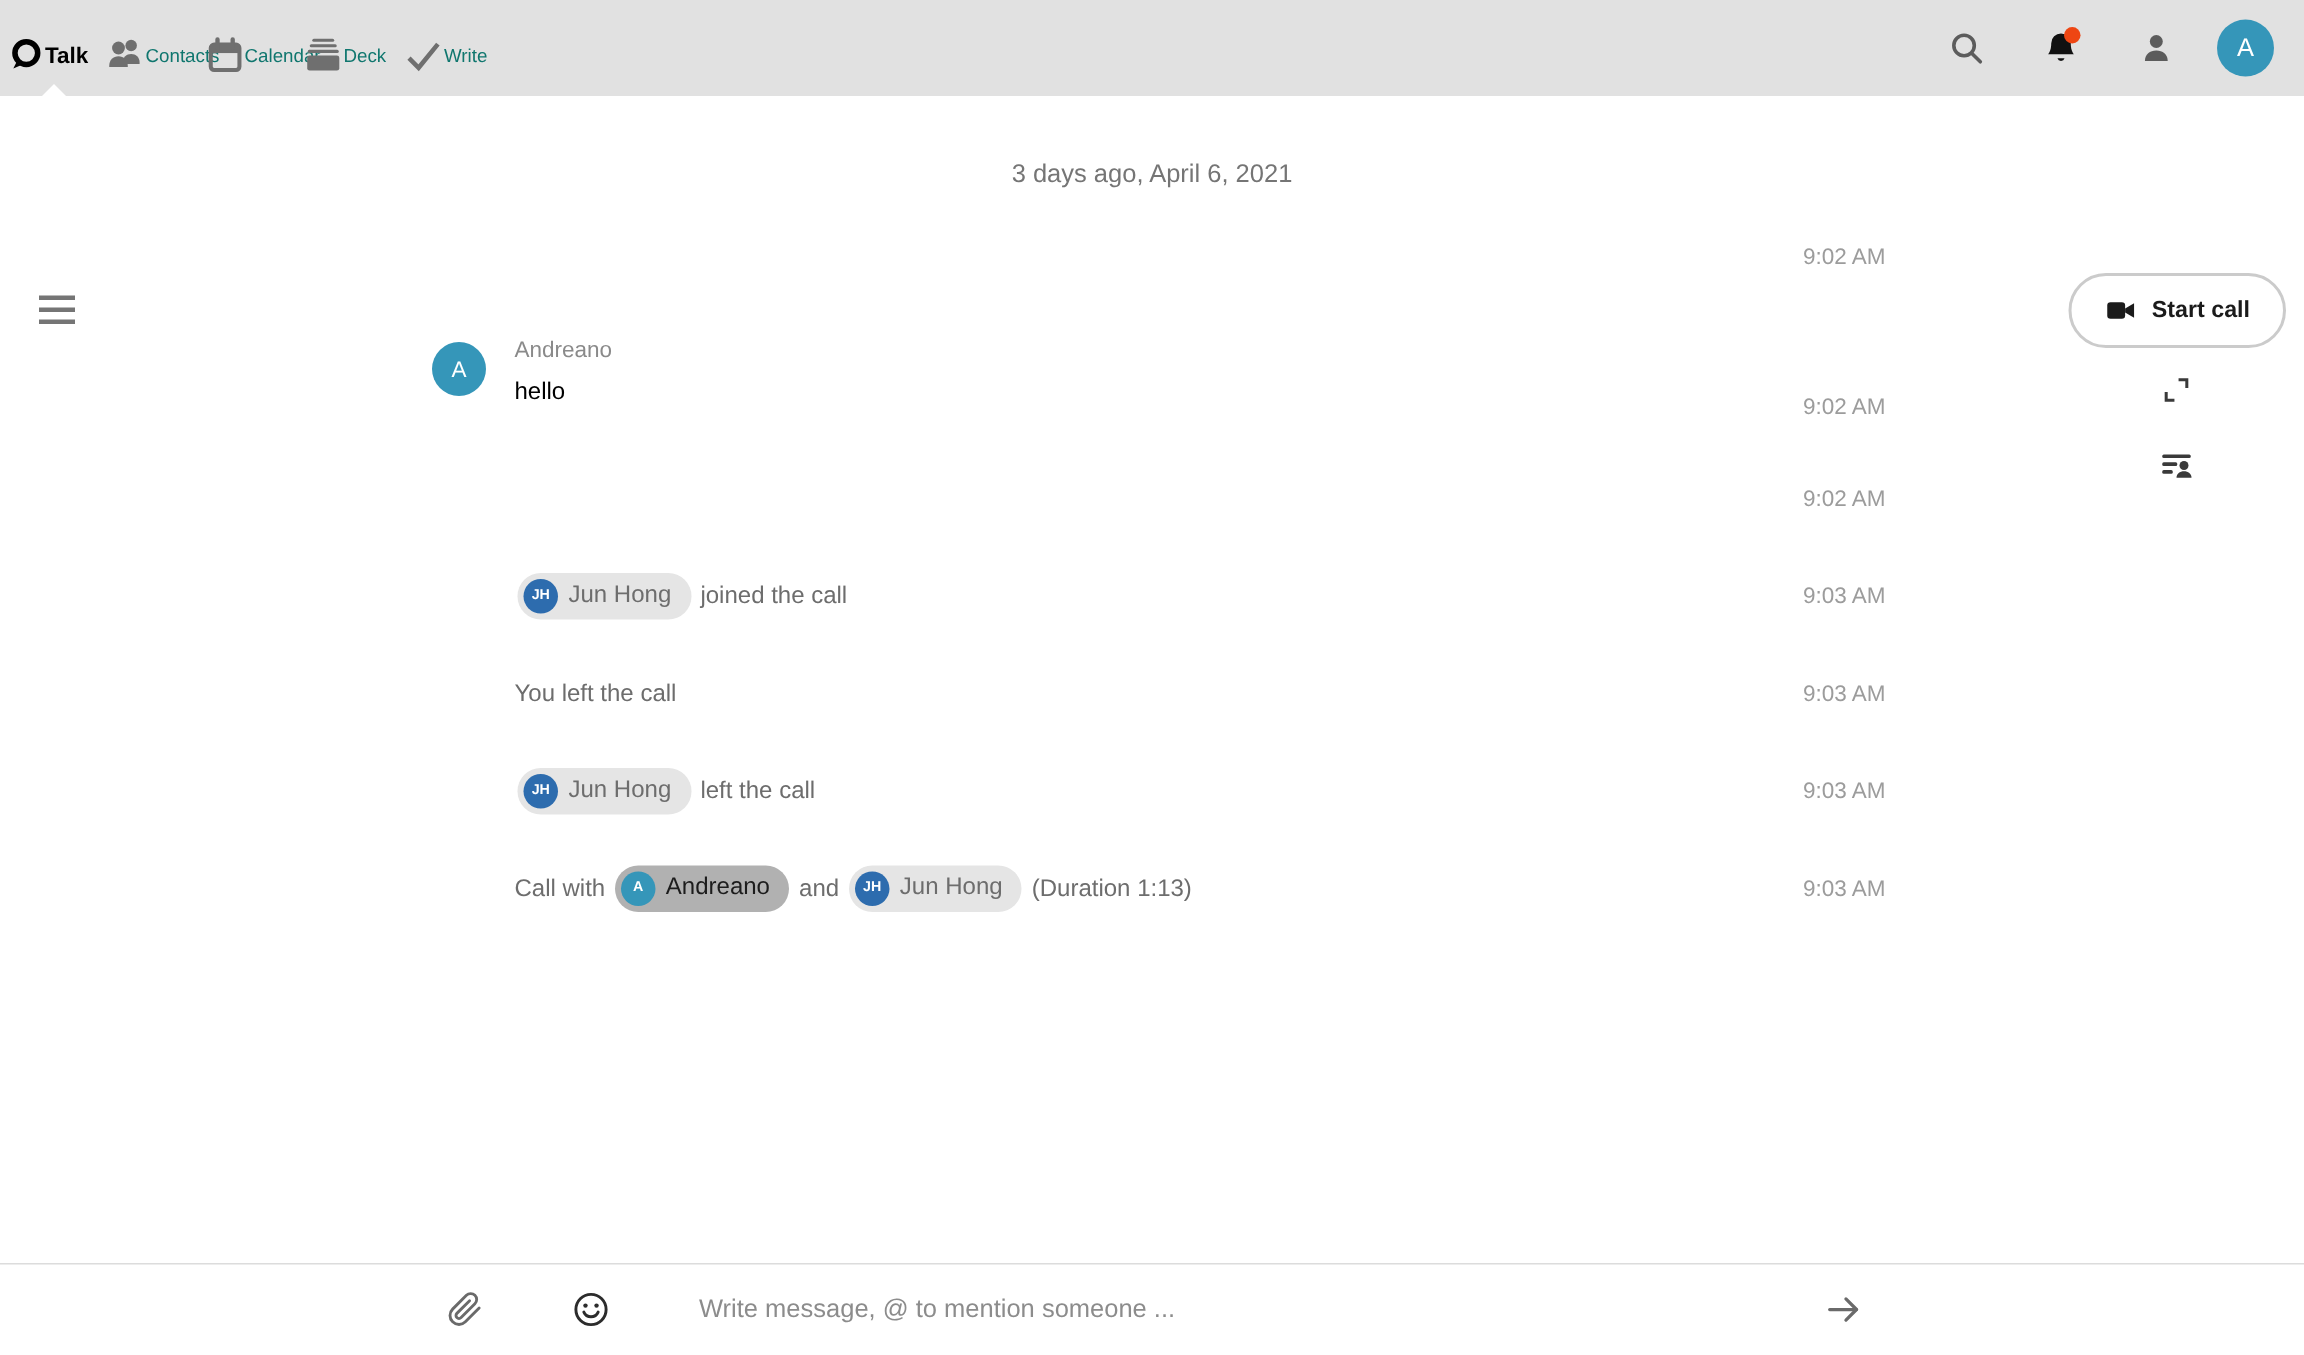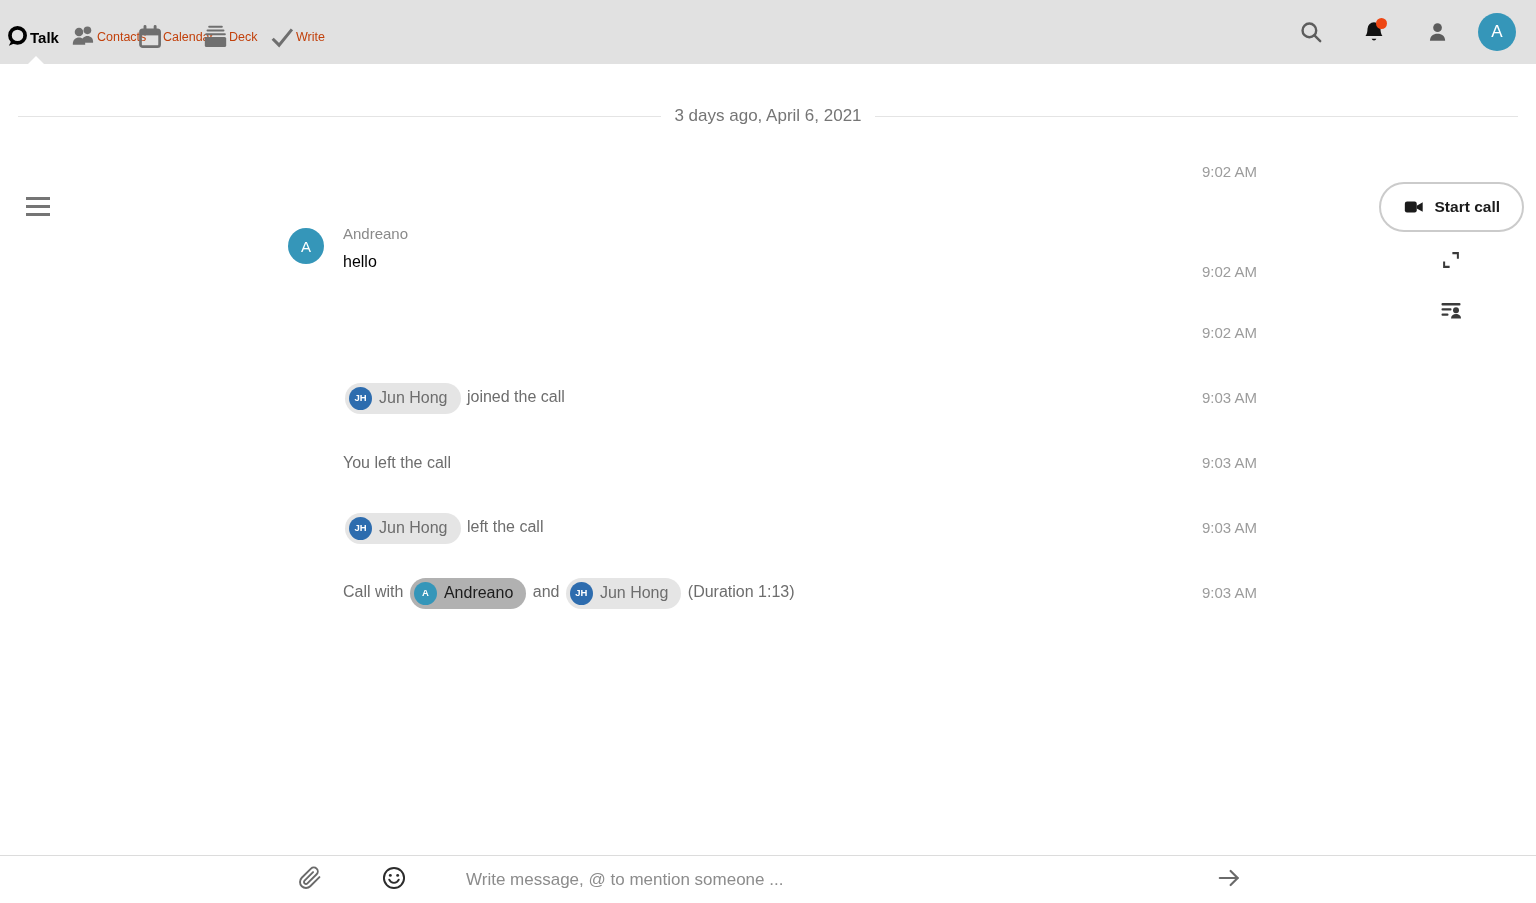--- a/index.html
+++ b/index.html
@@ -6,21 +6,21 @@
   html,body { width:1536px; height:903px; overflow:hidden; background:#fff;
     font-family:"Liberation Sans","DejaVu Sans",sans-serif; }
 
   
   .navbar { position:relative; height:64px; background:#e1e1e1; display:flex;
     align-items:stretch; justify-content:space-between; }
   .nav-apps { display:flex; padding-left:4px; }
   .nav-app { position:relative; width:64px; margin-right:2px; display:flex; flex-direction:row;
     align-items:center; justify-content:flex-start; padding-top:9px; cursor:pointer; }
   .nav-app .icon { height:28px; display:flex; align-items:center; justify-content:center; }
-  .nav-app .app-label { font-size:12.5px; color:#c2410c; margin-top:1px; white-space:nowrap; }
+  .nav-app .app-label { font-size:12.5px; color:#0f766e; margin-top:1px; white-space:nowrap; }
   .nav-app.active .app-label { color:#000; font-size:15px; font-weight:bold; }
   .nav-app.active .notch { position:absolute; bottom:0; left:50%; margin-left:-8px; width:0; height:0;
     border-left:8px solid transparent; border-right:8px solid transparent; border-bottom:8px solid #fff; }
   .nav-right { display:flex; align-items:center; gap:19px; padding-right:20px; }
   .nav-iconbtn { width:44px; height:44px; display:flex; align-items:center; justify-content:center;
     cursor:pointer; position:relative; }
   .badge-dot { position:absolute; top:8px; right:9px; width:11px; height:11px; border-radius:50%; }
   .avatar-top { width:38px; height:38px; border-radius:50%; color:#fff; font-size:17px;
     display:flex; align-items:center; justify-content:center; cursor:pointer; }
 
@@ -29,21 +29,21 @@
   .hamburger { position:absolute; left:26px; top:92px; width:24px; height:23px; cursor:pointer; }
   .hamburger span { display:block; height:3px; background:#757575; margin-bottom:5px; }
   .top-right { position:absolute; right:12px; top:77px; display:flex; align-items:center; gap:6px; z-index:5;flex-direction:column; }
   .start-call { display:flex; align-items:center; gap:10px; height:50px; padding:0 22px;
     background:#fff; border:2px solid #cbcbcb; border-radius:25px; cursor:pointer;
     font-size:15.5px; font-weight:bold; color:#1b1b1b; font-family:inherit; }
   .hdr-iconbtn { width:44px; height:44px; display:flex; align-items:center; justify-content:center;
     cursor:pointer; background:#fff; border:none; }
 
   
-  .date-separator { display:flex; align-items:center; margin:41px 18px 0 18px; height:22px; }
+  .date-separator { display:flex; align-items:center; margin:41px 18px 0 18px; height:22px;flex-direction:column; }
   .date-separator .line { flex:1; height:1px; background:#e4e4e4; }
   .date-separator .sep-text { padding:0 13px; color:#757575; font-size:17px; white-space:nowrap; }
 
   
   .messages { margin-top:12px; }
   .msg-row { display:flex; padding:0 279px 0 288px; }
   .msg-row.system { height:65px; align-items:center; }
   .msg-row.system .msg-content { padding-left:55px; }
   .msg-row.chat { height:96px; align-items:flex-start; padding-top:20px; }
   .msg-avatar { width:36px; height:36px; border-radius:50%; color:#fff; font-size:15px;
@@ -54,22 +54,22 @@
   .msg-line { color:#6d6d6d; font-size:16px; line-height:32px; }
   .msg-time { margin-left:auto; color:#9c9c9c; font-size:15px; white-space:nowrap; }
   .msg-row.chat .msg-time { align-self:flex-end; margin-bottom:20px; }
   .mention { display:inline-flex; align-items:center; gap:7px; background:#e5e5e5; border-radius:16px;
     height:31px; padding:0 13px 0 4px; margin:0 2px; vertical-align:middle; color:#6d6d6d; cursor:pointer; }
   .mention.highlight { background:#b1b1b1; color:#1c1c1c; }
   .mention-avatar { width:23px; height:23px; border-radius:50%; color:#fff; font-size:9.5px; font-weight:bold;
     display:flex; align-items:center; justify-content:center; }
 
   
-  .composer { position:fixed; left:0; bottom:0; width:1536px; height:48px; background:#fff;
-    border-top:1px solid #dcdcdc; display:flex; padding:0 285px 0 288px;gap:28px; }
+  .composer { position:fixed; left:0; bottom:0; width:1536px; height:61px; background:#fff;
+    border-top:1px solid #dcdcdc; display:flex; align-items:center; padding:0 285px 0 288px;gap:28px; }
   .comp-btn { width:44px; height:44px; border:none; background:transparent; display:flex;
     align-items:center; justify-content:center; cursor:pointer; }
   .comp-btn + .comp-btn { margin-left:12px; }
   .composer-input { flex:1; border:none; outline:none; font-size:17px; color:#333; margin-left:22px;
     font-family:inherit; }
   .composer-input::placeholder { color:#8c8c8c; opacity:1; }
   .send-btn { width:44px; height:44px; border:none; background:transparent; display:flex;
     align-items:center; justify-content:center; cursor:pointer; }
 </style>
 </head>

